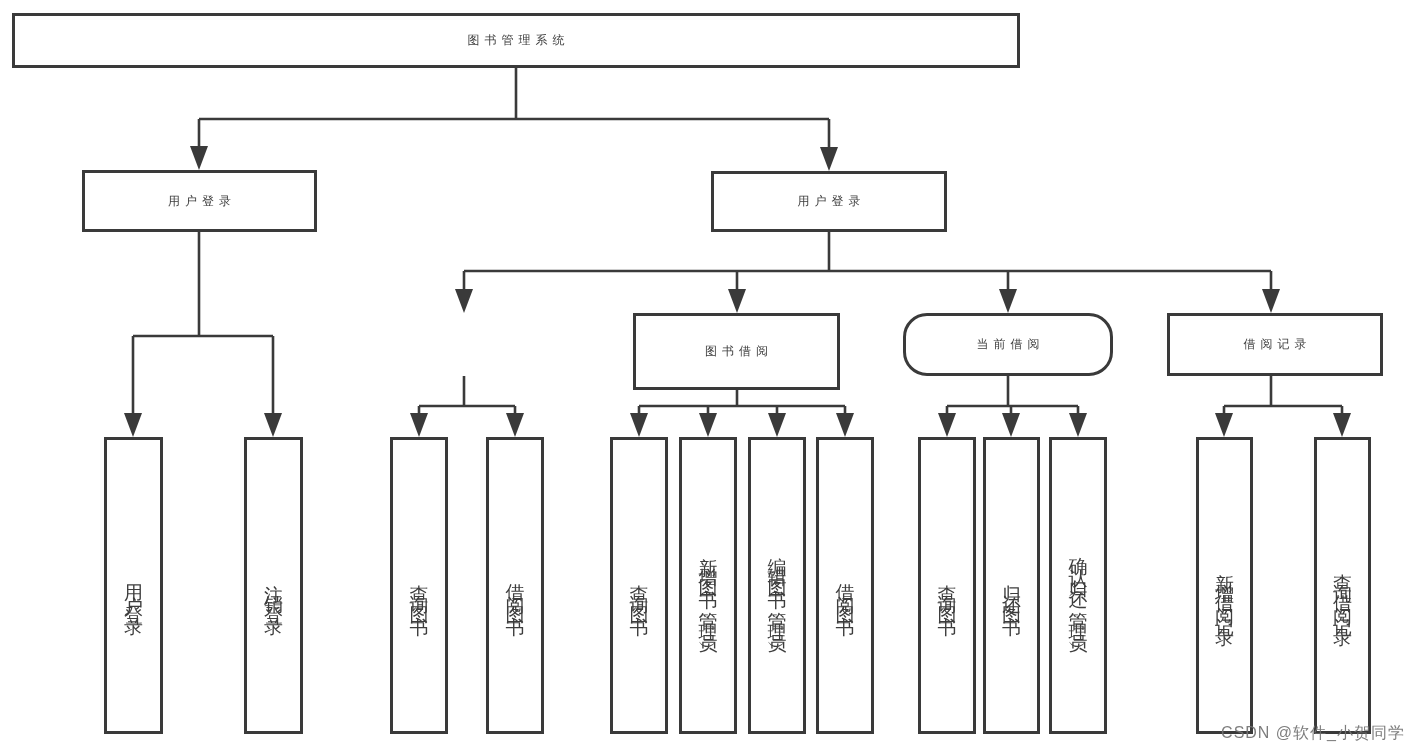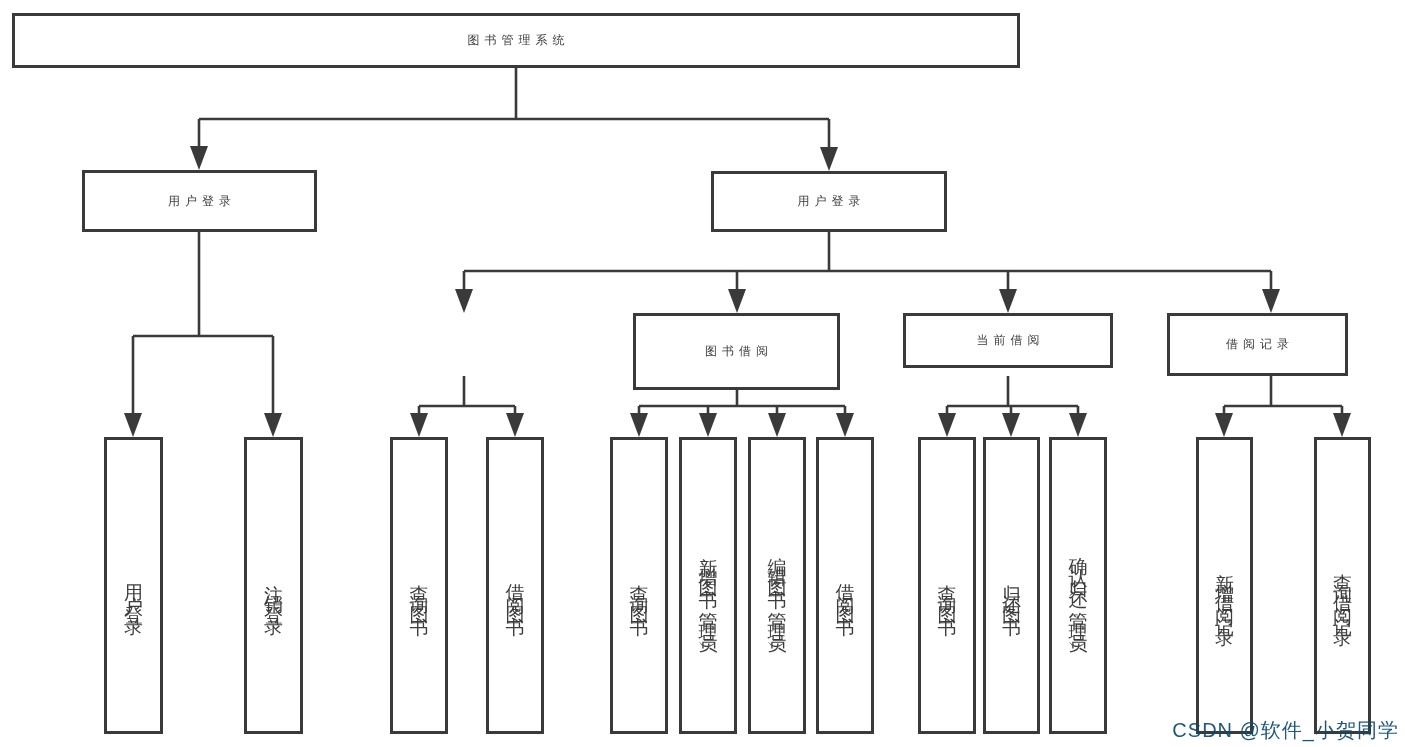--- a/index.html
+++ b/index.html
@@ -35,25 +35,25 @@
   .hbox span { margin-right: -5px; white-space: nowrap; }
   .vbox {
     writing-mode: vertical-rl;
     text-orientation: mixed;
     font-size: 19px;
     letter-spacing: 11px;
   }
   .vbox span { margin-bottom: -11px; }
   .watermark {
     position: absolute;
-    right: 6px;
+    right: 0;
     bottom: 3px;
-    font-size: 20px;
+    font-size: 16px;
     letter-spacing: 1px;
-    color: #0c4a6e;
+    color: #737373;
     opacity: 0.92;
     z-index: 5;
     white-space: nowrap;
   }
 </style>
 </head>
 <body>
 
 <div class="stage">
 
@@ -126,24 +126,24 @@
   <div class="box hbox" style="left:82px;top:170px;width:235px;height:62px;">
     <span>用户登录</span>
   </div>
   <div class="box hbox" style="left:711px;top:171px;width:236px;height:61px;">
     <span>用户登录</span>
   </div>
 
   <div class="box hbox" style="left:633px;top:313px;width:207px;height:77px;">
     <span>图书借阅</span>
   </div>
-  <div class="box hbox" style="left:903px;top:313px;width:210px;height:55px;">
+  <div class="box hbox" style="left:903px;top:313px;width:210px;height:63px;border-radius:24px;">
     <span>当前借阅</span>
   </div>
-  <div class="box hbox" style="left:1167px;top:313px;width:181px;height:63px;font-family:Liberation Mono, monospace;">
+  <div class="box hbox" style="left:1167px;top:313px;width:216px;height:63px;font-family:Liberation Mono, monospace;">
     <span>借阅记录</span>
   </div>
 
   <div class="box vbox" style="left:104px;top:437px;width:59px;height:297px;">
     <span>用户登录</span>
   </div>
   <div class="box vbox" style="left:244px;top:437px;width:59px;height:297px;">
     <span>注销登录</span>
   </div>
 

